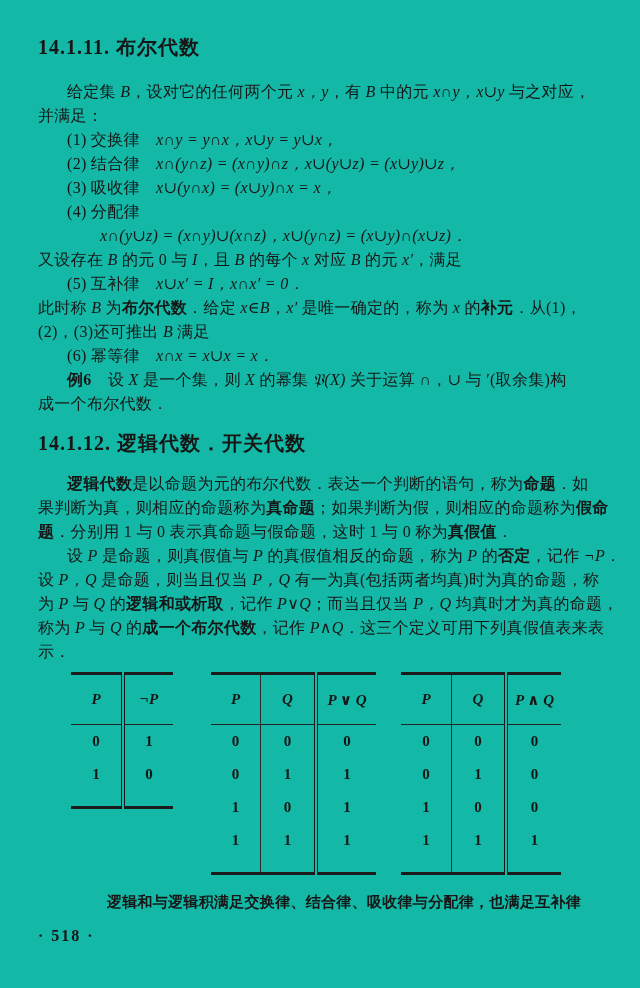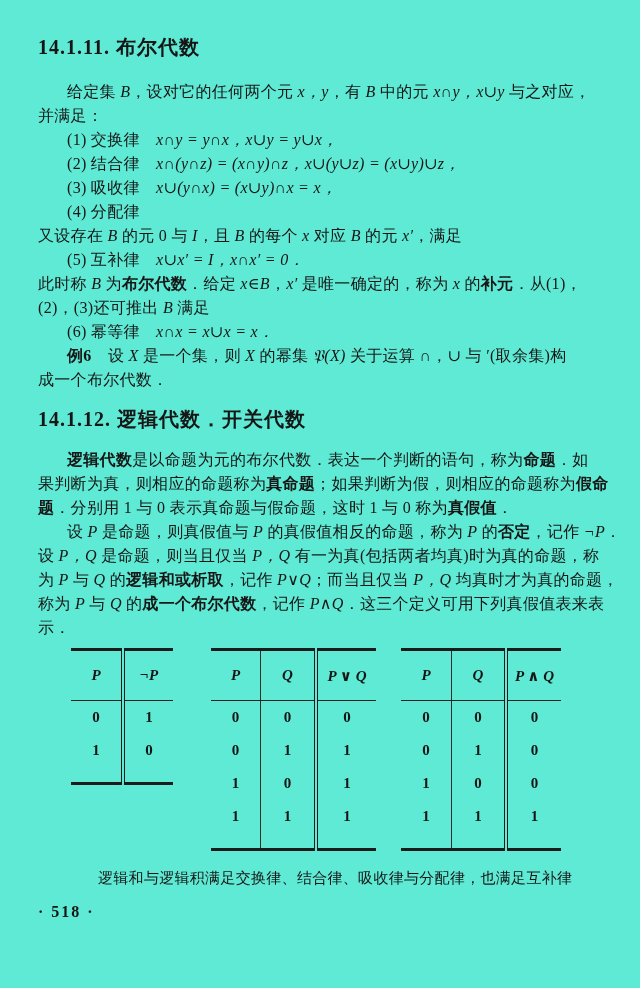--- a/index.html
+++ b/index.html
@@ -1,18 +1,18 @@
 <!DOCTYPE html>
 <html><head>
 <meta charset="utf-8">
 <style>
   html,body { margin:0; padding:0; background:#ffffff; }
   .page {
     position:relative; width:640px; height:988px;
-    background:#5eead4; overflow:hidden;
+    background:#14b8a6; overflow:hidden;
     font-family:"Liberation Serif","DejaVu Serif",serif;
     color:#161616;
   }
   .content { position:absolute; left:38px; top:34px; width:552px; }
   .sec-heading {
     font-size:20px; font-weight:bold; letter-spacing:1px;
     margin:0 0 20px 0; line-height:26px;
   }
   .sec-heading.second { margin-top:14px; margin-bottom:16px; }
   .ln { font-size:16px; line-height:24px; white-space:nowrap; letter-spacing:0.3px; }
@@ -36,39 +36,40 @@
   }
   .tt td { height:33px; padding:0; text-align:center; font-size:15px; font-weight:bold; }
   .tt tr.sp td { height:15px; }
   .d1 { border-left:1px solid #2c2c2c; }
   .d2 { border-left:4px double #1b1b1b; }
   .t1 .c1 { width:50px; } .t1 .c2 { width:48px; }
   .t2 .c1 { width:49px; } .t2 .c2 { width:53px; } .t2 .c3 { width:58px;margin-left:33px; }
   .t3 .c1 { width:50px; } .t3 .c2 { width:52px; } .t3 .c3 { width:53px; }
 
   .footer-note {
-    margin:16px 0 0 60px; font-size:15px; font-weight:normal;
-    white-space:nowrap; letter-spacing:0.3px; line-height:22px;
+    margin:16px 0 0 60px; font-size:15px; font-weight:bold;
+    white-space:nowrap; letter-spacing:0.3px; line-height:22px;text-align:center;
   }
   .page-number { margin:14px 0 0 0; font-size:16px; font-weight:bold; letter-spacing:2px; }
 </style>
 </head>
 <body>
 
 <div class="page">
   <div class="content">
 
     <h1 class="sec-heading">14.1.11. 布尔代数</h1>
 
     <div class="ln ind"><span>给定集 </span><i>B</i><span>，设对它的任何两个元 </span><i>x，y</i><span>，有 </span><i>B</i><span> 中的元 </span><i>x∩y，x∪y</i><span> 与之对应，</span></div>
     <div class="ln"><span>并满足：</span></div>
     <div class="ln ind"><span>(1) 交换律　</span><i>x∩y = y∩x，x∪y = y∪x，</i></div>
     <div class="ln ind"><span>(2) 结合律　</span><i>x∩(y∩z) = (x∩y)∩z，x∪(y∪z) = (x∪y)∪z，</i></div>
     <div class="ln ind"><span>(3) 吸收律　</span><i>x∪(y∩x) = (x∪y)∩x = x，</i></div>
     <div class="ln ind"><span>(4) 分配律</span></div>
+    <div class="ln ind2"><i>x∩(y∪z) = (x∩y)∪(x∩z)，x∪(y∩z) = (x∪y)∩(x∪z)．</i></div>
     <div class="ln"><span>又设存在 </span><i>B</i><span> 的元 0 与 </span><i>I</i><span>，且 </span><i>B</i><span> 的每个 </span><i>x</i><span> 对应 </span><i>B</i><span> 的元 </span><i>x′</i><span>，满足</span></div>
     <div class="ln ind"><span>(5) 互补律　</span><i>x∪x′ = I，x∩x′ = 0．</i></div>
     <div class="ln"><span>此时称 </span><i>B</i><span> 为</span><b>布尔代数</b><span>．给定 </span><i>x∈B</i><span>，</span><i>x′</i><span> 是唯一确定的，称为 </span><i>x</i><span> 的</span><b>补元</b><span>．从(1)，</span></div>
     <div class="ln"><span>(2)，(3)还可推出 </span><i>B</i><span> 满足</span></div>
     <div class="ln ind"><span>(6) 幂等律　</span><i>x∩x = x∪x = x．</i></div>
     <div class="ln ind"><b>例6</b><span>　设 </span><i>X</i><span> 是一个集，则 </span><i>X</i><span> 的幂集 </span><i>𝔓(X)</i><span> 关于运算 ∩，∪ 与 ′(取余集)构</span></div>
     <div class="ln"><span>成一个布尔代数．</span></div>
 
     <h1 class="sec-heading second">14.1.12. 逻辑代数．开关代数</h1>
 

